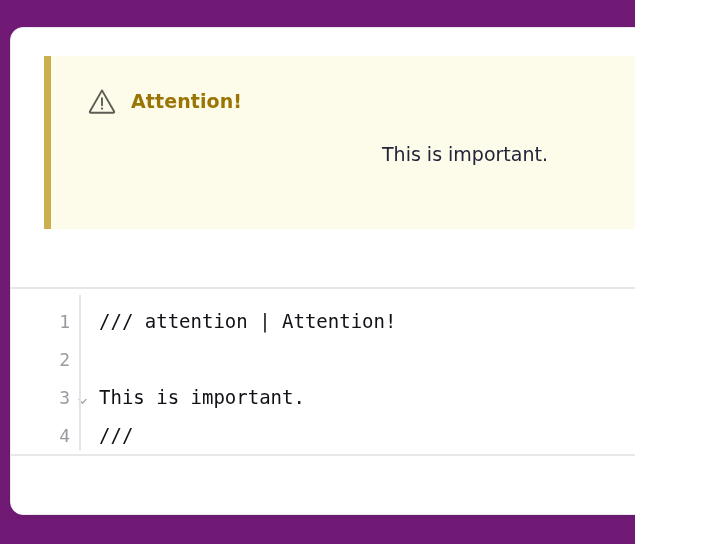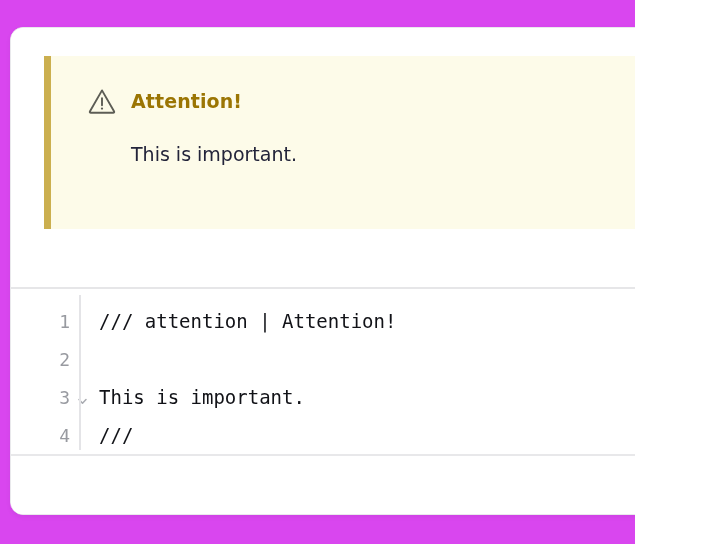--- a/index.html
+++ b/index.html
@@ -9,22 +9,23 @@
     height: 544px;
     background: #ffffff;
     font-family: "Liberation Sans", sans-serif;
     overflow: hidden;
   }
 
   #stage {
     position: relative;
     width: 635px;
     height: 544px;
-    background: #d946ef;
-    overflow: hidden;
+    background: #701a75;
+    overflow: hidden;
+    text-align: center;
   }
 
   
   .demo-card {
     position: absolute;
     left: 10px;
     top: 27px;
     width: 760px;            
     height: 488px;
     background: #ffffff;

